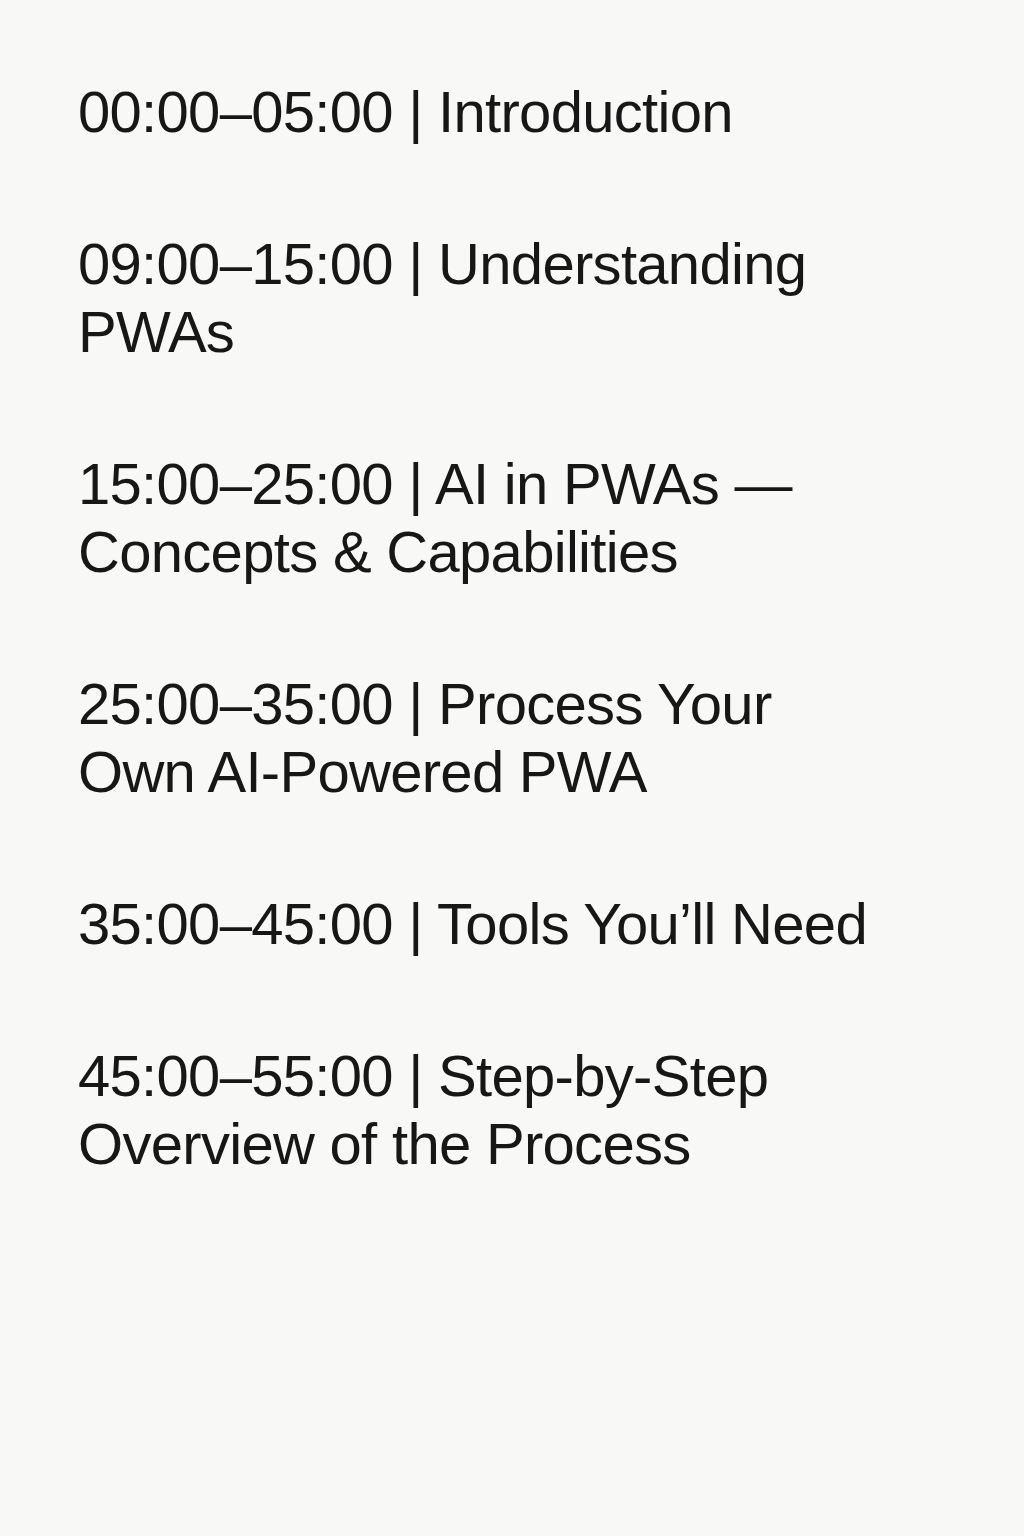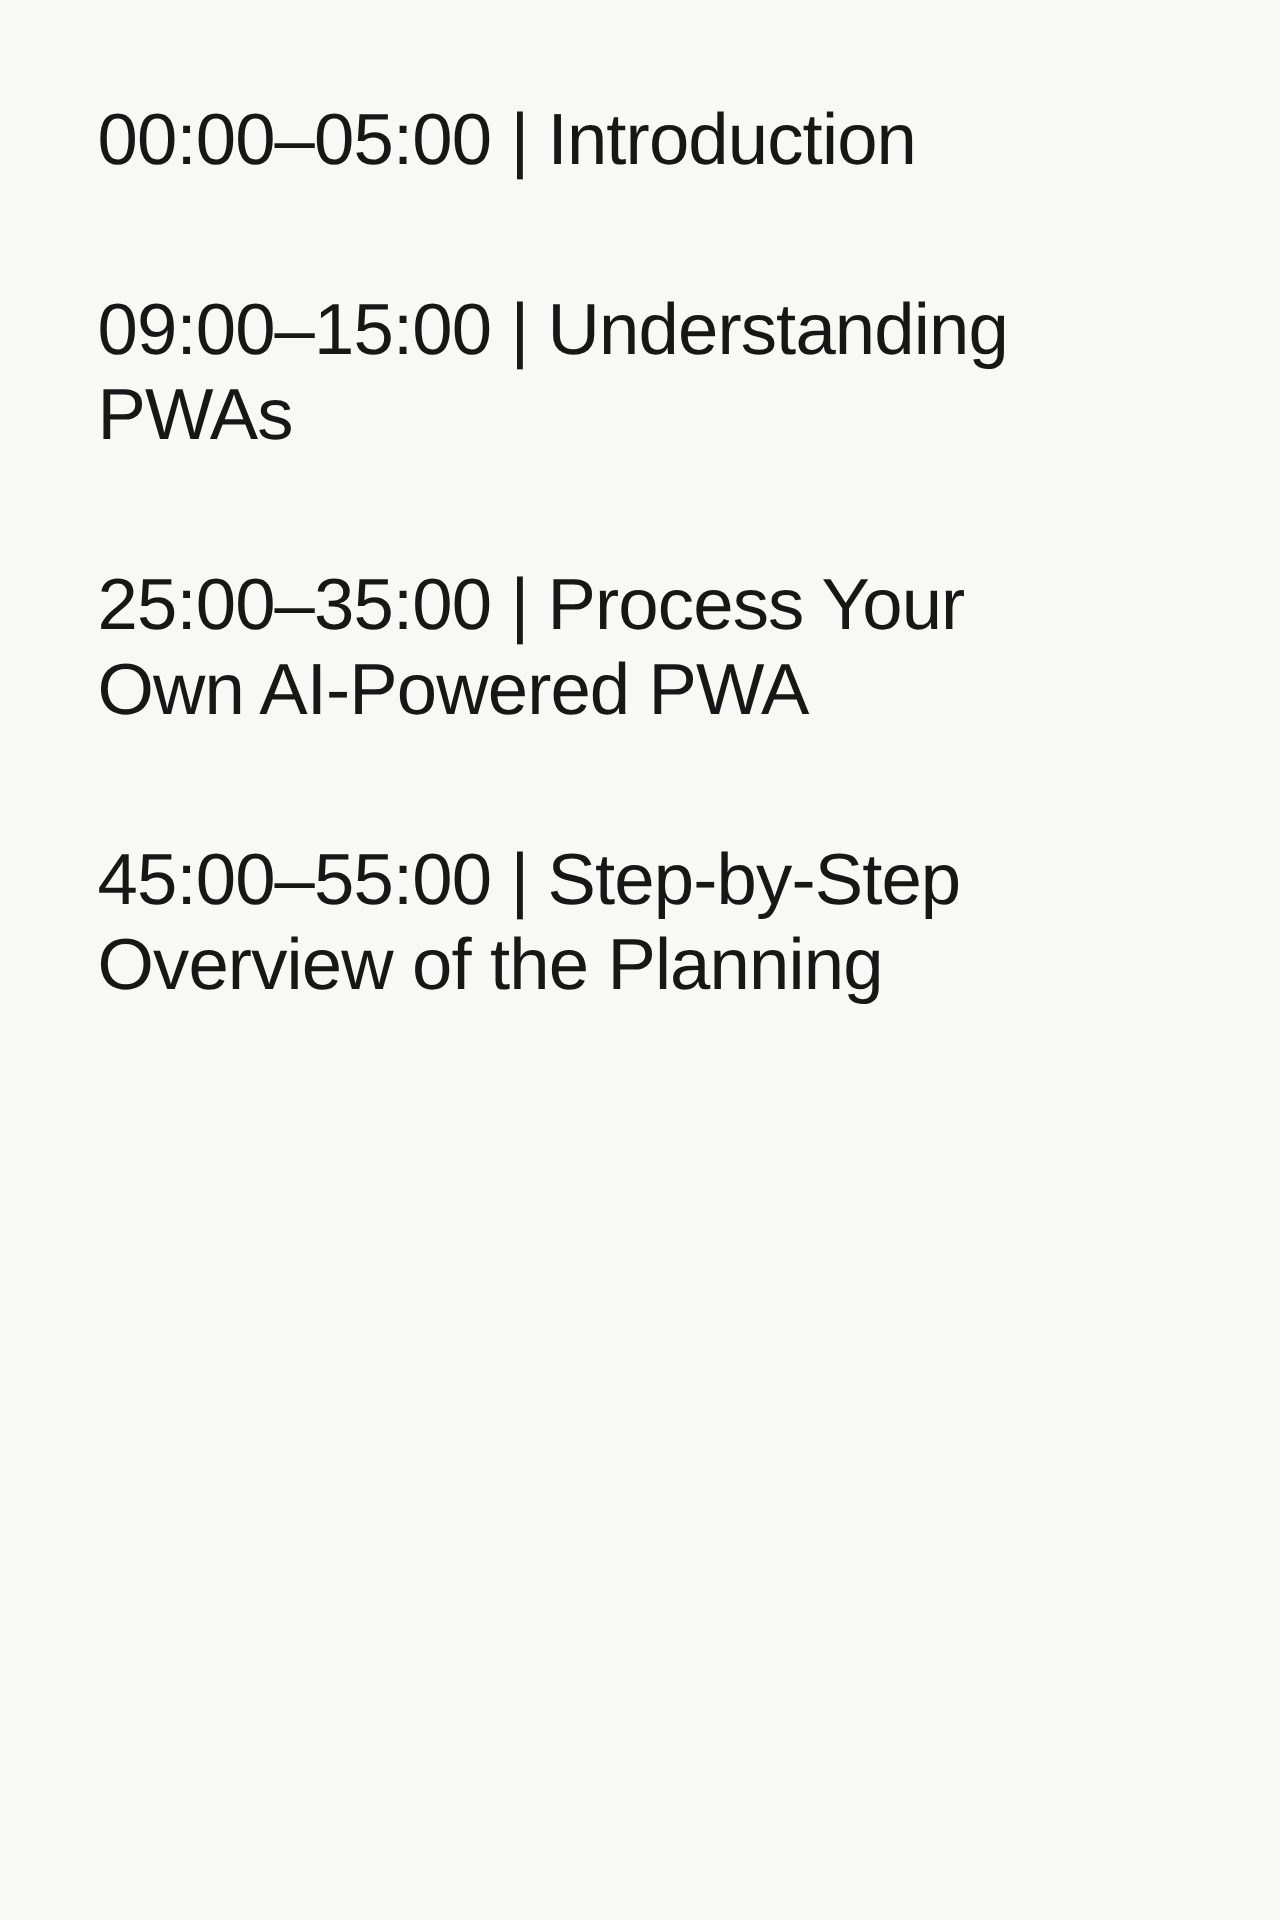--- a/index.html
+++ b/index.html
@@ -46,18 +46,21 @@
   }
 </style>
 </head>
 <body>
 
 <div id="agenda-page">
   <div class="timestamp-list">
     <p class="timestamp-item">00:00–05:00 | Introduction</p>
     <p class="timestamp-item">09:00–15:00 | Understanding
 PWAs</p>
+    <p class="timestamp-item">15:00–25:00 | AI in PWAs —
+Concepts &amp; Capabilities</p>
     <p class="timestamp-item">25:00–35:00 | Process Your
 Own AI-Powered PWA</p>
+    <p class="timestamp-item">35:00–45:00 | Tools You’ll Need</p>
     <p class="timestamp-item">45:00–55:00 | Step-by-Step
-Overview of the Planning</p>
+Overview of the Process</p>
   </div>
 </div>
 
 </body></html>

